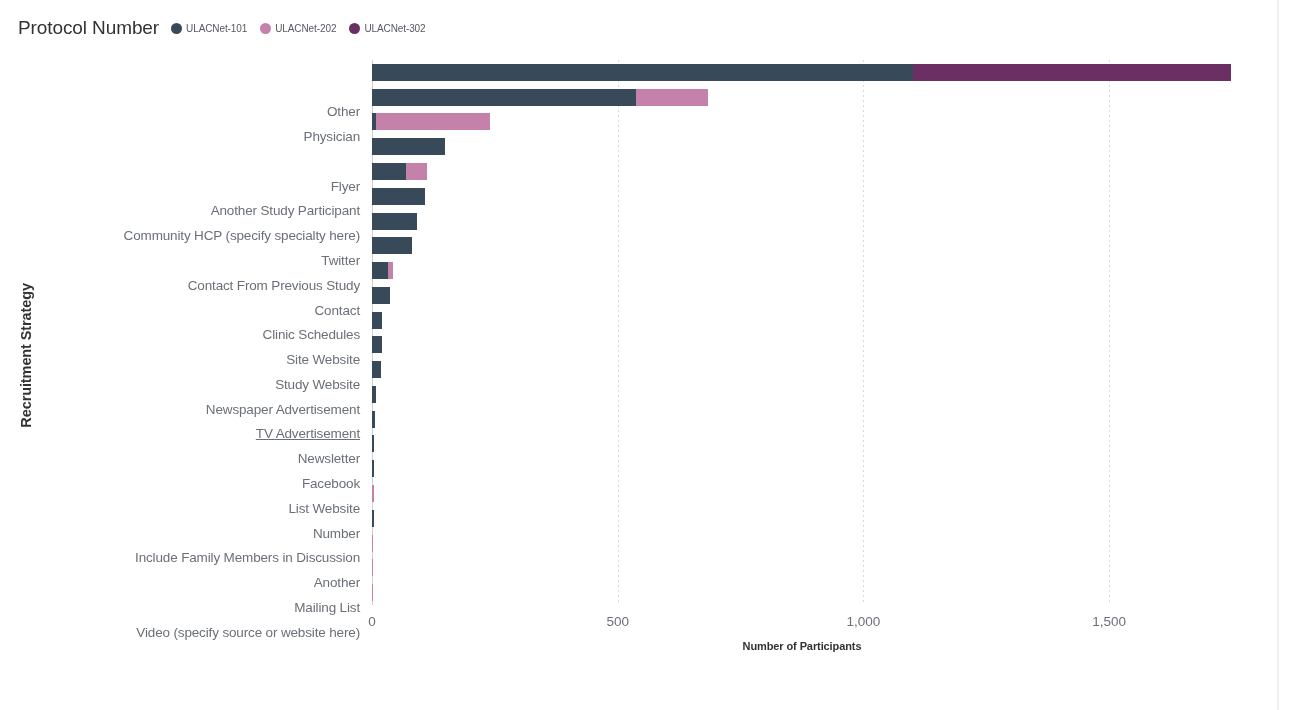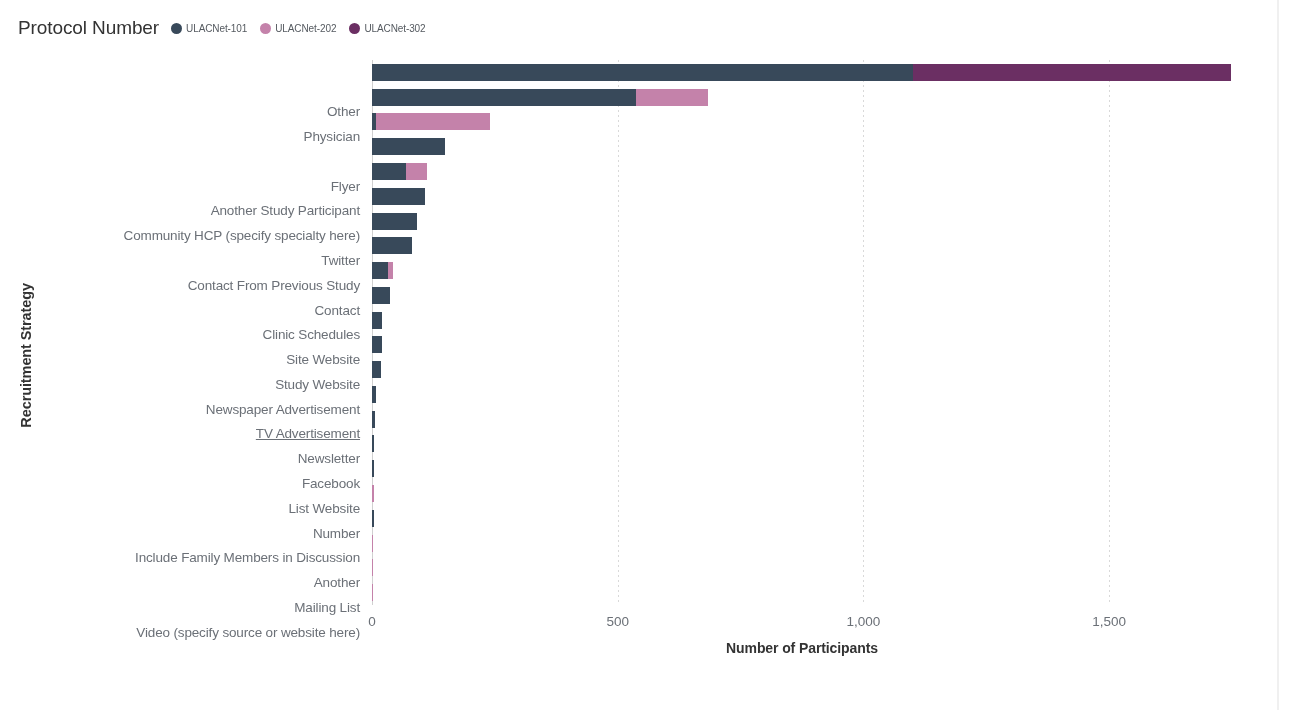--- a/index.html
+++ b/index.html
@@ -124,21 +124,21 @@
     color: #6b7077;
     transform: translateX(-50%);
     white-space: nowrap;
   }
   .xtitle {
     position: absolute;
     top: 640px;
     left: 372px;
     width: 860px;
     text-align: center;
-    font-size: 14px;
+    font-size: 11px;
     font-weight: bold;
     color: #333333;
     letter-spacing: -0.1px;
   }
   .ytitle {
     position: absolute;
     left: 18px;
     top: 0;
     height: 710px;
     display: flex;

